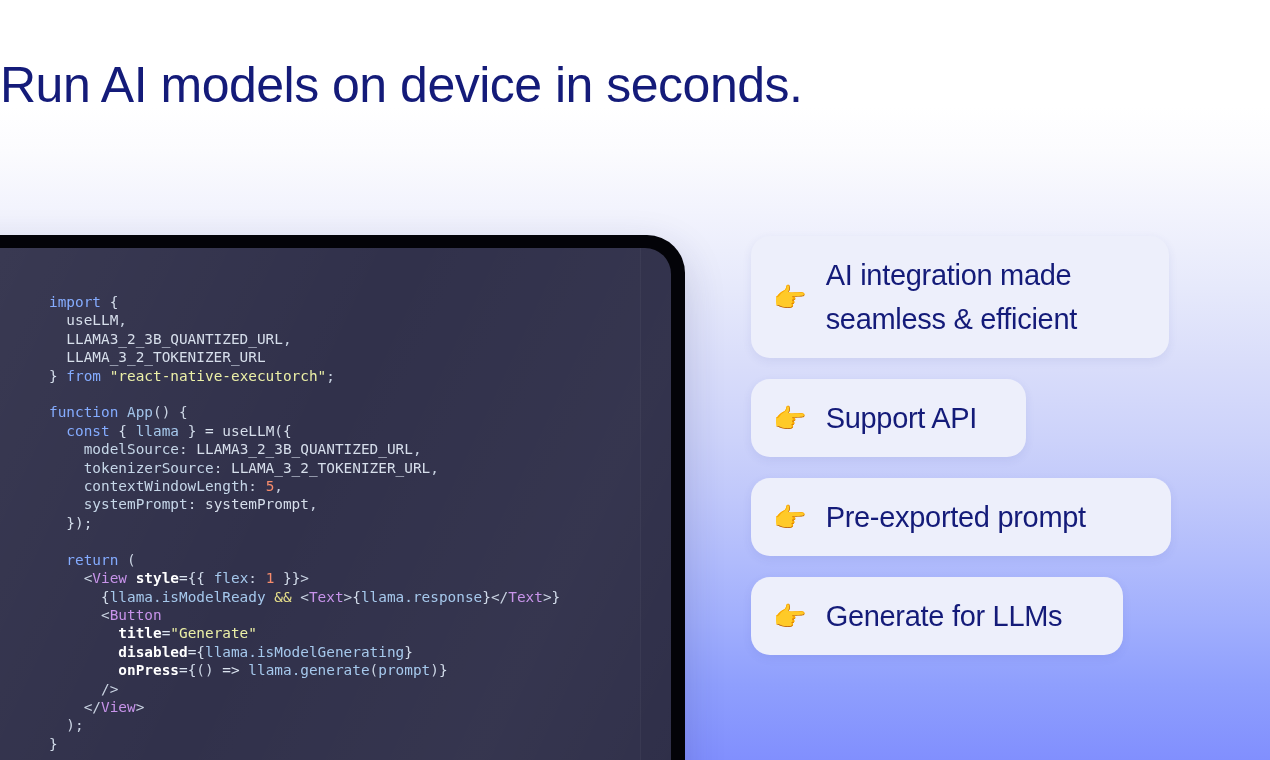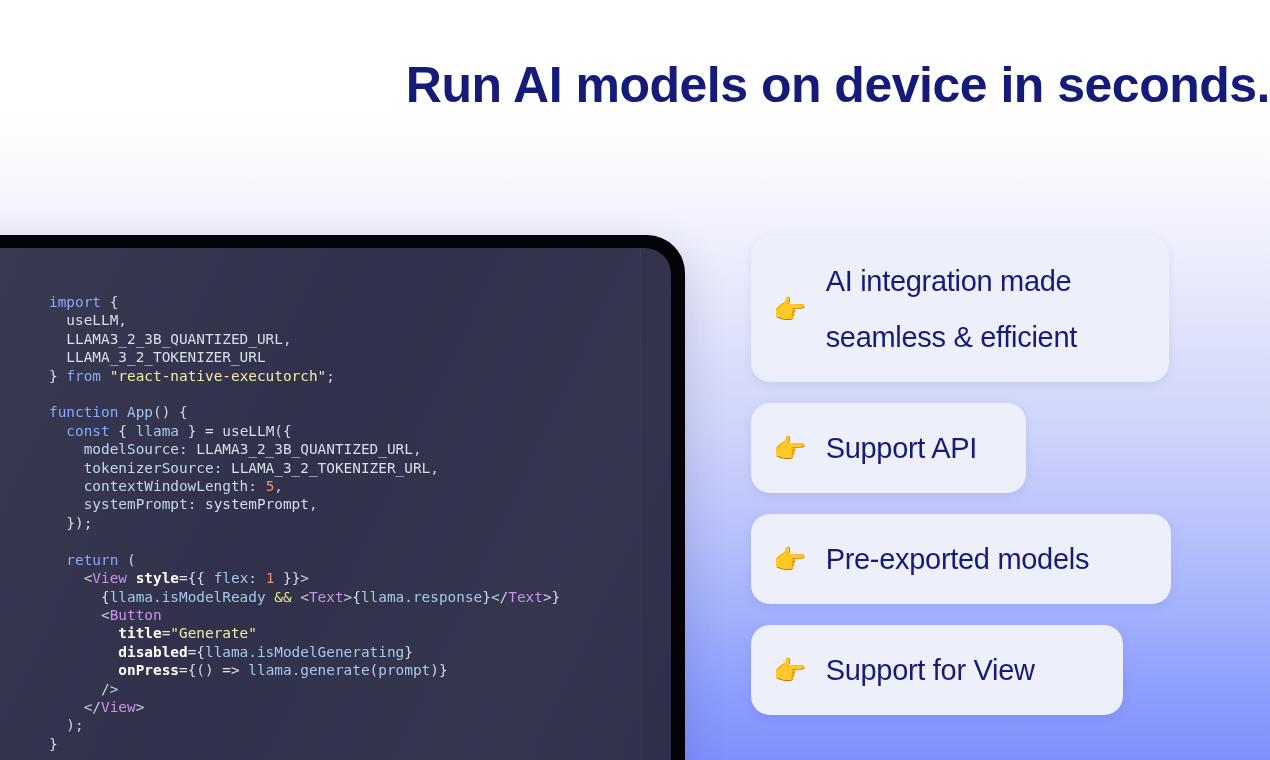--- a/index.html
+++ b/index.html
@@ -27,24 +27,24 @@
         #a0aefd 82%,
         #8f9ffd 90%,
         #818ffe 100%);
     overflow:hidden;
   }
 
   
   #headline {
     position:absolute;
     top:52px; left:0; width:1270px;
-    text-align:right;
+    text-align:left;
     font-size:50px;
     line-height:66px;
-    font-weight:700;
+    font-weight:400;
     letter-spacing:-0.5px;
     color:#141b79;
     white-space:nowrap;
   }
 
   
   #laptop {
     position:absolute;
     left:-40px; top:235px;
     width:725px; height:560px;
@@ -120,21 +120,21 @@
     max-width:420px;
   }
   .card-icon {
     font-size:27px;
     line-height:1;
     flex:0 0 auto;
     transform:translateY(1px);
   }
   .card-label {
     font-size:29px;
-    line-height:56px;
+    line-height:44px;
     color:#141b79;
     letter-spacing:-0.3px;
     font-weight:400;
   }
   #card-0 { width:418px; }
   #card-1 { width:275px; }
   #card-2 { width:434px; }
   #card-3 { width:372px; }
 </style>
 </head>
@@ -161,23 +161,23 @@
       <span class="card-label">AI integration made seamless &amp; efficient</span>
     </div>
 
     <div class="card" id="card-1">
       <span class="card-icon">👉</span>
       <span class="card-label">Support API</span>
     </div>
 
     <div class="card" id="card-2">
       <span class="card-icon">👉</span>
-      <span class="card-label">Pre-exported models</span>
+      <span class="card-label">Pre-exported prompt</span>
     </div>
 
     <div class="card" id="card-3">
       <span class="card-icon">👉</span>
-      <span class="card-label">Support for View</span>
+      <span class="card-label">Generate for LLMs</span>
     </div>
 
   </div>
 
 </div>
 
 </body></html>

